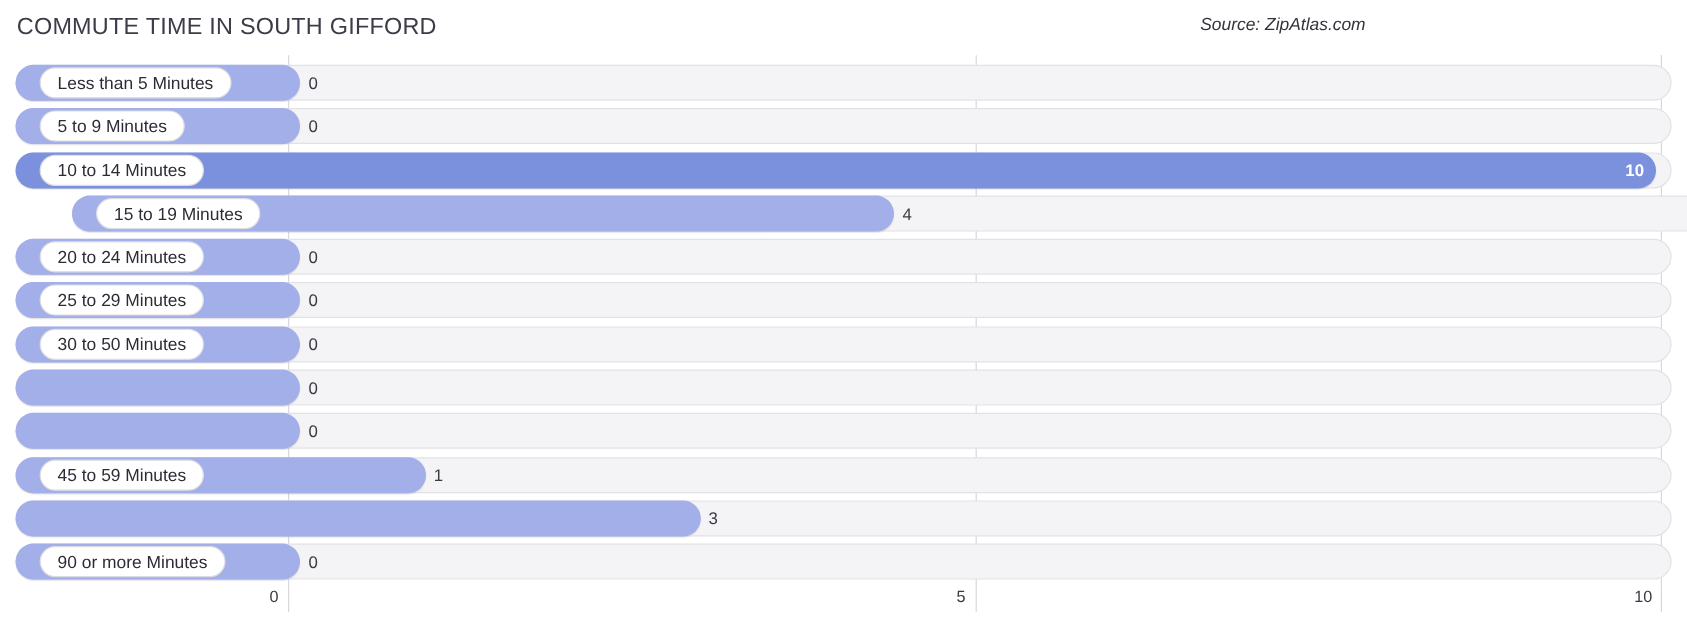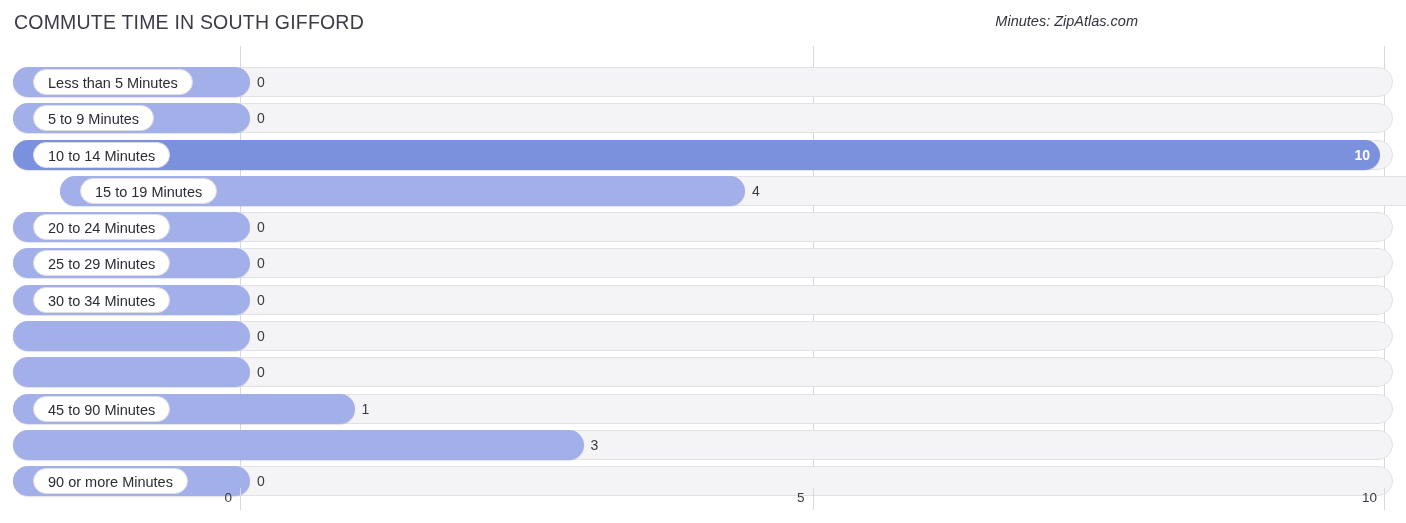--- a/index.html
+++ b/index.html
@@ -59,21 +59,21 @@
   .gridline {
     position: absolute;
     top: 0;
     width: 1px;
     height: 442px;
     background: #d8d8dc;
   }
 
   .rows {
     position: absolute;
-    left: 0; top: 13px;
+    left: 0; top: 0;
     width: 1222px;
     height: 442px;
     text-decoration: underline;
   }
   .row {
     position: absolute;
     left: 0;
     width: 1406px;
     height: 30px;
   }
@@ -163,21 +163,21 @@
     color: #3a3a44;
     text-align: right;
     white-space: nowrap;
   }
 </style>
 </head>
 <body>
 
 <div class="header">
   <div class="chart-title">COMMUTE TIME IN SOUTH GIFFORD</div>
-  <div class="chart-source">Minutes: ZipAtlas.com</div>
+  <div class="chart-source">Source: ZipAtlas.com</div>
 </div>
 
 <div class="plot">
   <div class="gridlines" id="gridlines">
       <div class="gridline" style="left: 240px;"></div>
       <div class="gridline" style="left: 812.5px;"></div>
       <div class="gridline" style="left: 1384px;"></div>
     </div>
   <div class="rows" id="rows">
       <div class="row" style="top: 8px;">
@@ -212,37 +212,37 @@
       </div>
       <div class="row" style="top: 189.4px; text-align: right;">
         <div class="track"></div>
         <div class="bar light" style="width: 237px;"></div>
         <div class="label-pill">25 to 29 Minutes</div>
         <div class="value-out" style="left: 257px;">0</div>
       </div>
       <div class="row" style="top: 225.68px;">
         <div class="track"></div>
         <div class="bar light" style="width: 237px;"></div>
-        <div class="label-pill">30 to 34 Minutes</div>
+        <div class="label-pill">30 to 50 Minutes</div>
         <div class="value-out" style="left: 257px;">0</div>
       </div>
       <div class="row" style="top: 261.96px;">
         <div class="track"></div>
         <div class="bar light" style="width: 237px;"></div>
         <div class="value-out" style="left: 257px;">0</div>
       </div>
       <div class="row" style="top: 298.24px;">
         <div class="track"></div>
         <div class="bar light" style="width: 237px;"></div>
         <div class="value-out" style="left: 257px;">0</div>
       </div>
       <div class="row" style="top: 334.52px;">
         <div class="track"></div>
         <div class="bar light" style="width: 341.5px;"></div>
-        <div class="label-pill">45 to 90 Minutes</div>
+        <div class="label-pill">45 to 59 Minutes</div>
         <div class="value-out" style="left: 361.5px;">1</div>
       </div>
       <div class="row" style="top: 370.8px;">
         <div class="track"></div>
         <div class="bar light" style="width: 570.5px;"></div>
         <div class="value-out" style="left: 590.5px;">3</div>
       </div>
       <div class="row" style="top: 407.08px;">
         <div class="track"></div>
         <div class="bar light" style="width: 237px;"></div>

